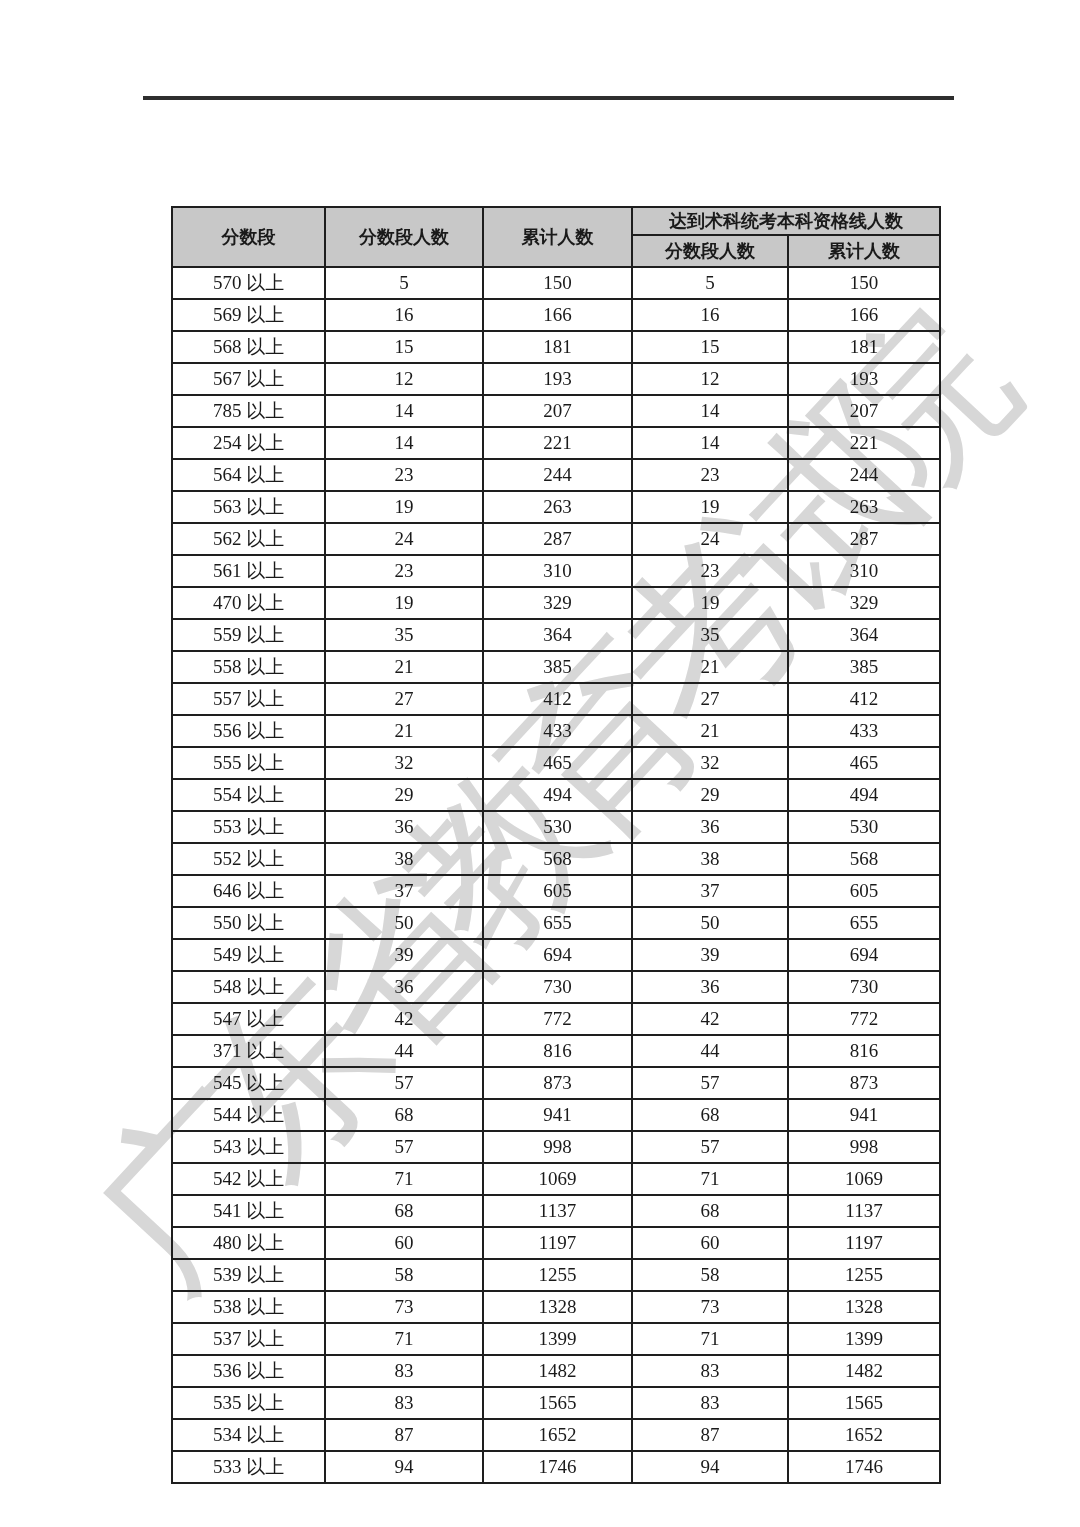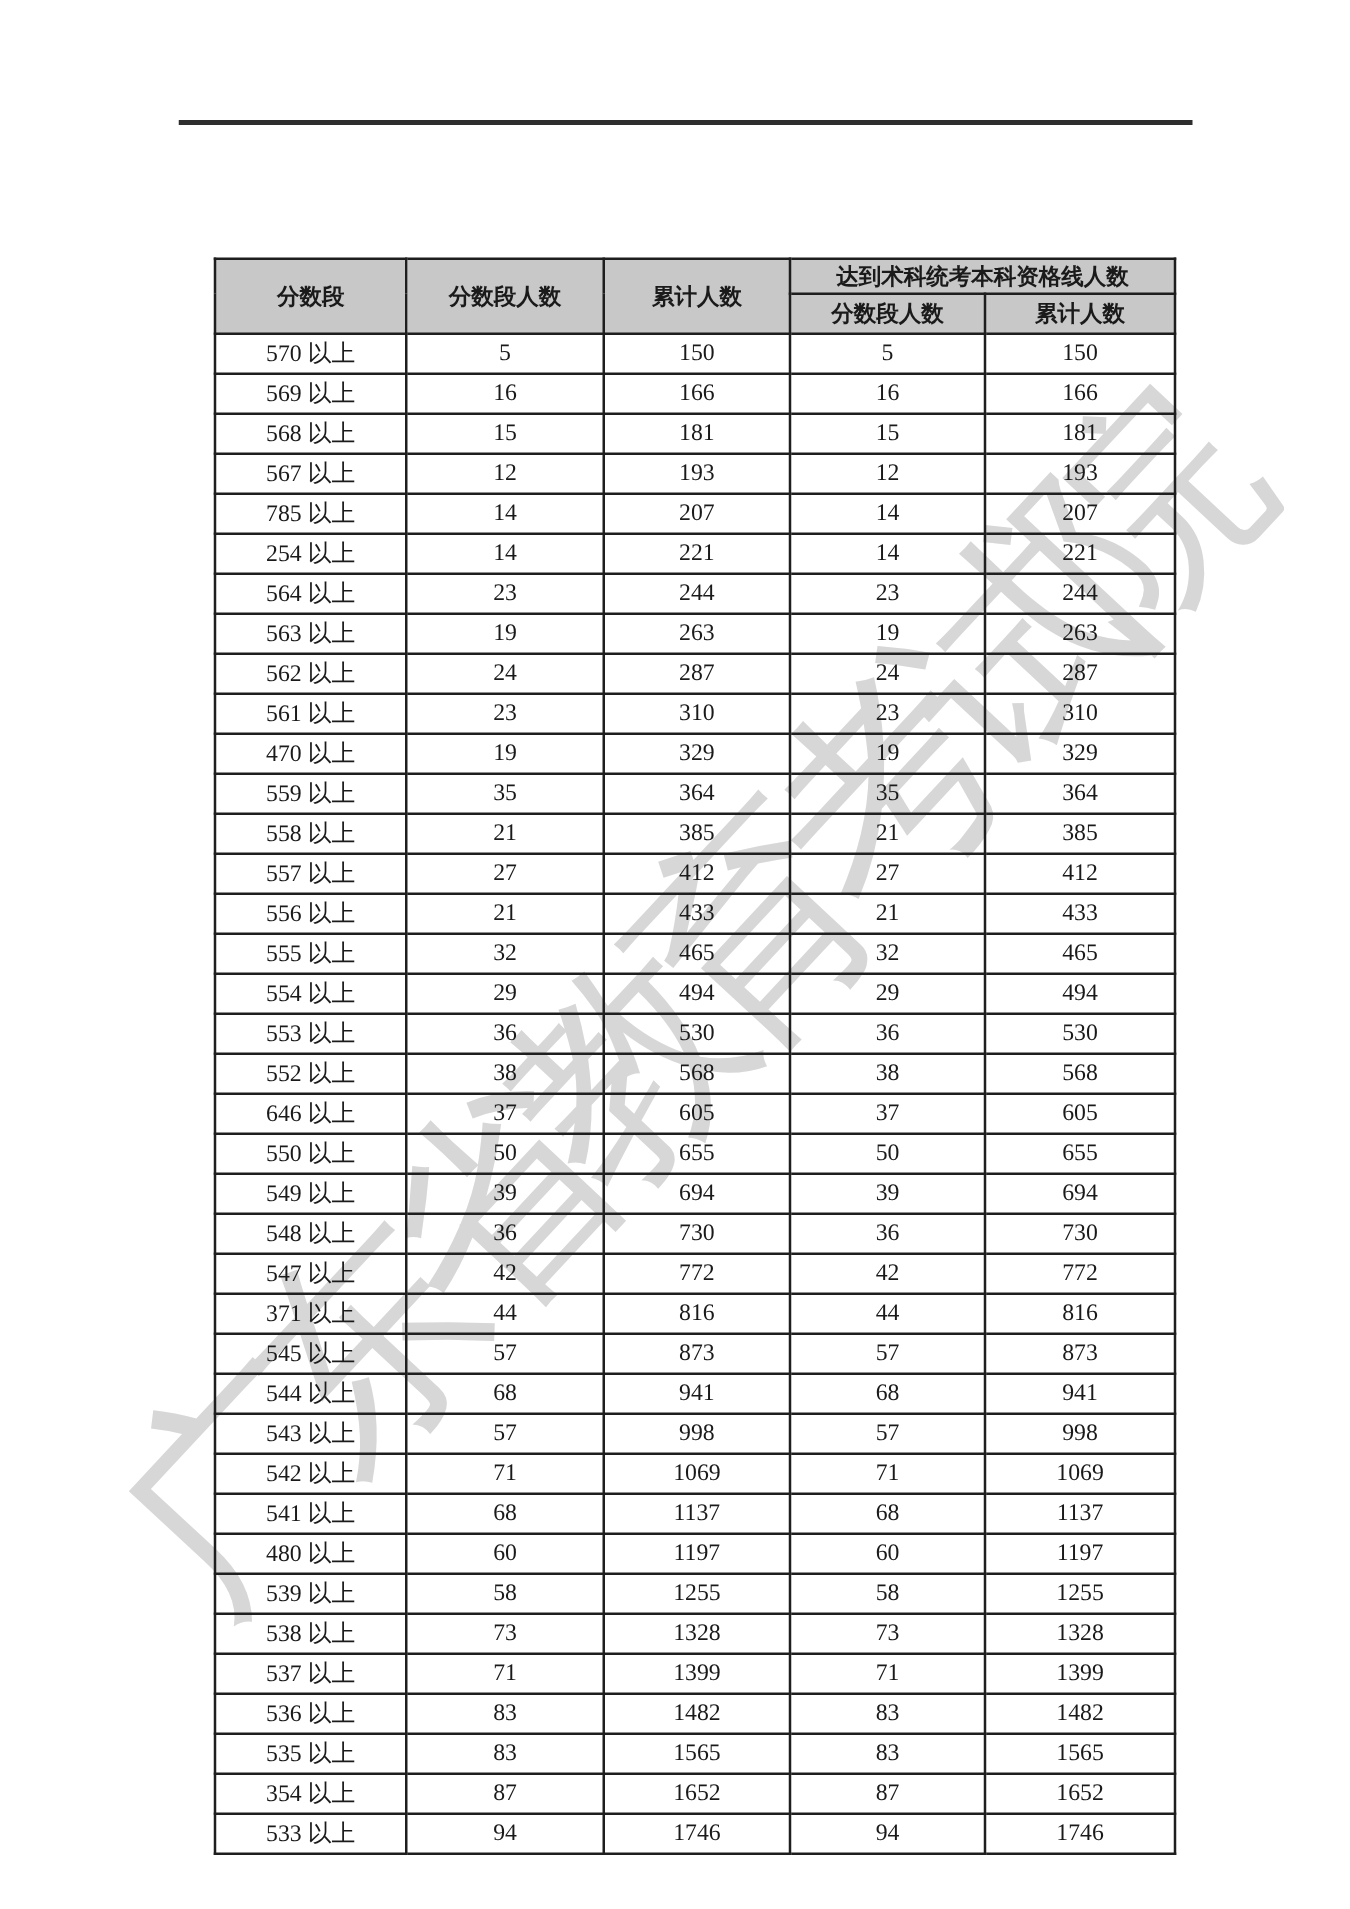--- a/index.html
+++ b/index.html
@@ -357,21 +357,21 @@
           <td>1482</td>
         </tr>
         <tr>
           <td>535 以上</td>
           <td>83</td>
           <td>1565</td>
           <td>83</td>
           <td>1565</td>
         </tr>
         <tr>
-          <td>354 以上</td>
+          <td>534 以上</td>
           <td>87</td>
           <td>1652</td>
           <td>87</td>
           <td>1652</td>
         </tr>
         <tr>
           <td>533 以上</td>
           <td>94</td>
           <td>1746</td>
           <td>94</td>

